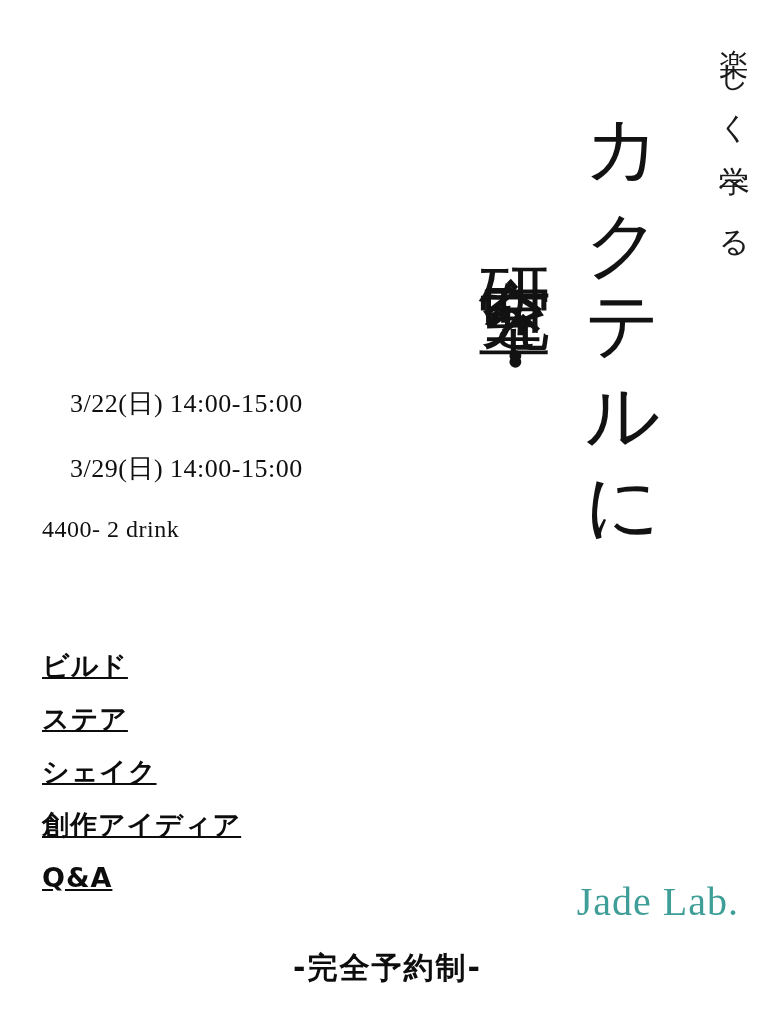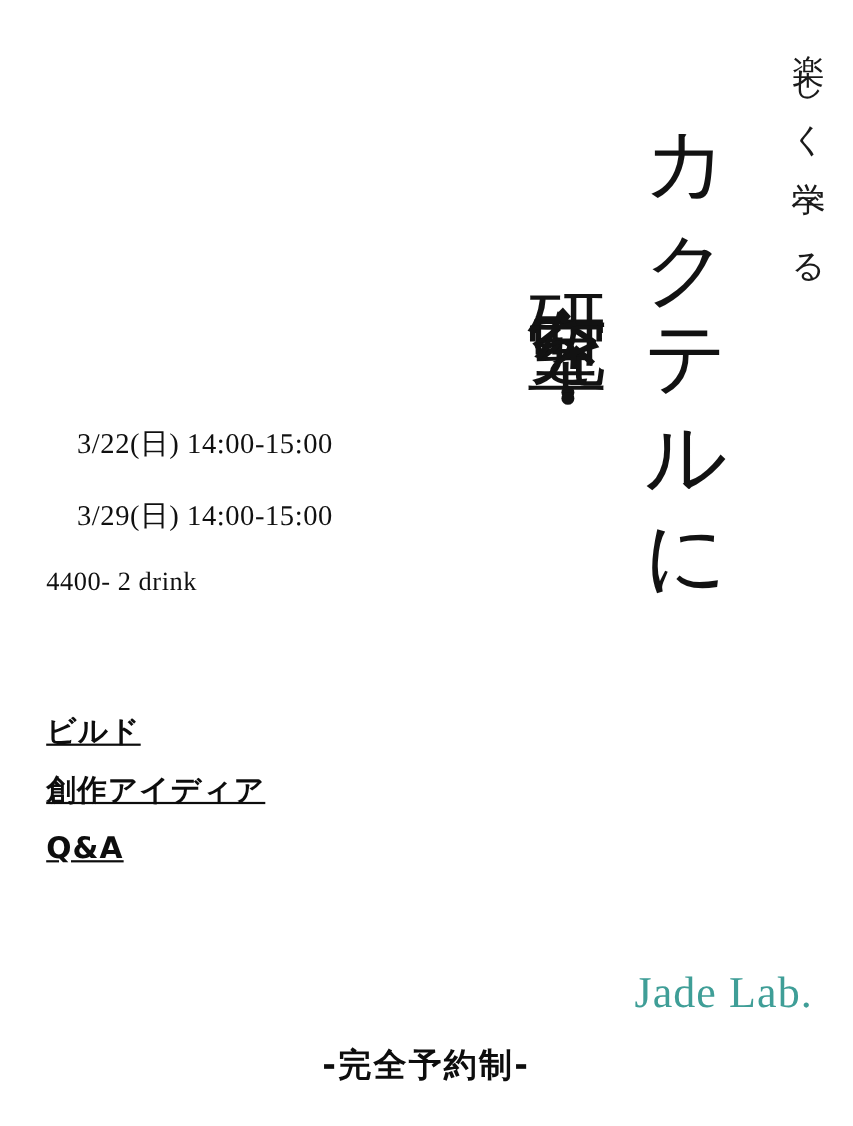--- a/index.html
+++ b/index.html
@@ -134,20 +134,22 @@
   <div class="vcol" id="col-second">研究室を・・</div>
 
   <div class="info">
     <div class="info-line">3/22(日) 14:00-15:00</div>
     <div class="info-line">3/29(日) 14:00-15:00</div>
     <div class="info-price">4400- 2 drink</div>
   </div>
 
   <div class="menu">
     <div class="menu-item">ビルド</div>
+    <div class="menu-item">ステア</div>
+    <div class="menu-item">シェイク</div>
     <div class="menu-item">創作アイディア</div>
     <div class="menu-item">Q&amp;A</div>
   </div>
 
   <div id="brand">Jade Lab.</div>
 
   <div id="footer-note">-完全予約制-</div>
 
 </div>
 

